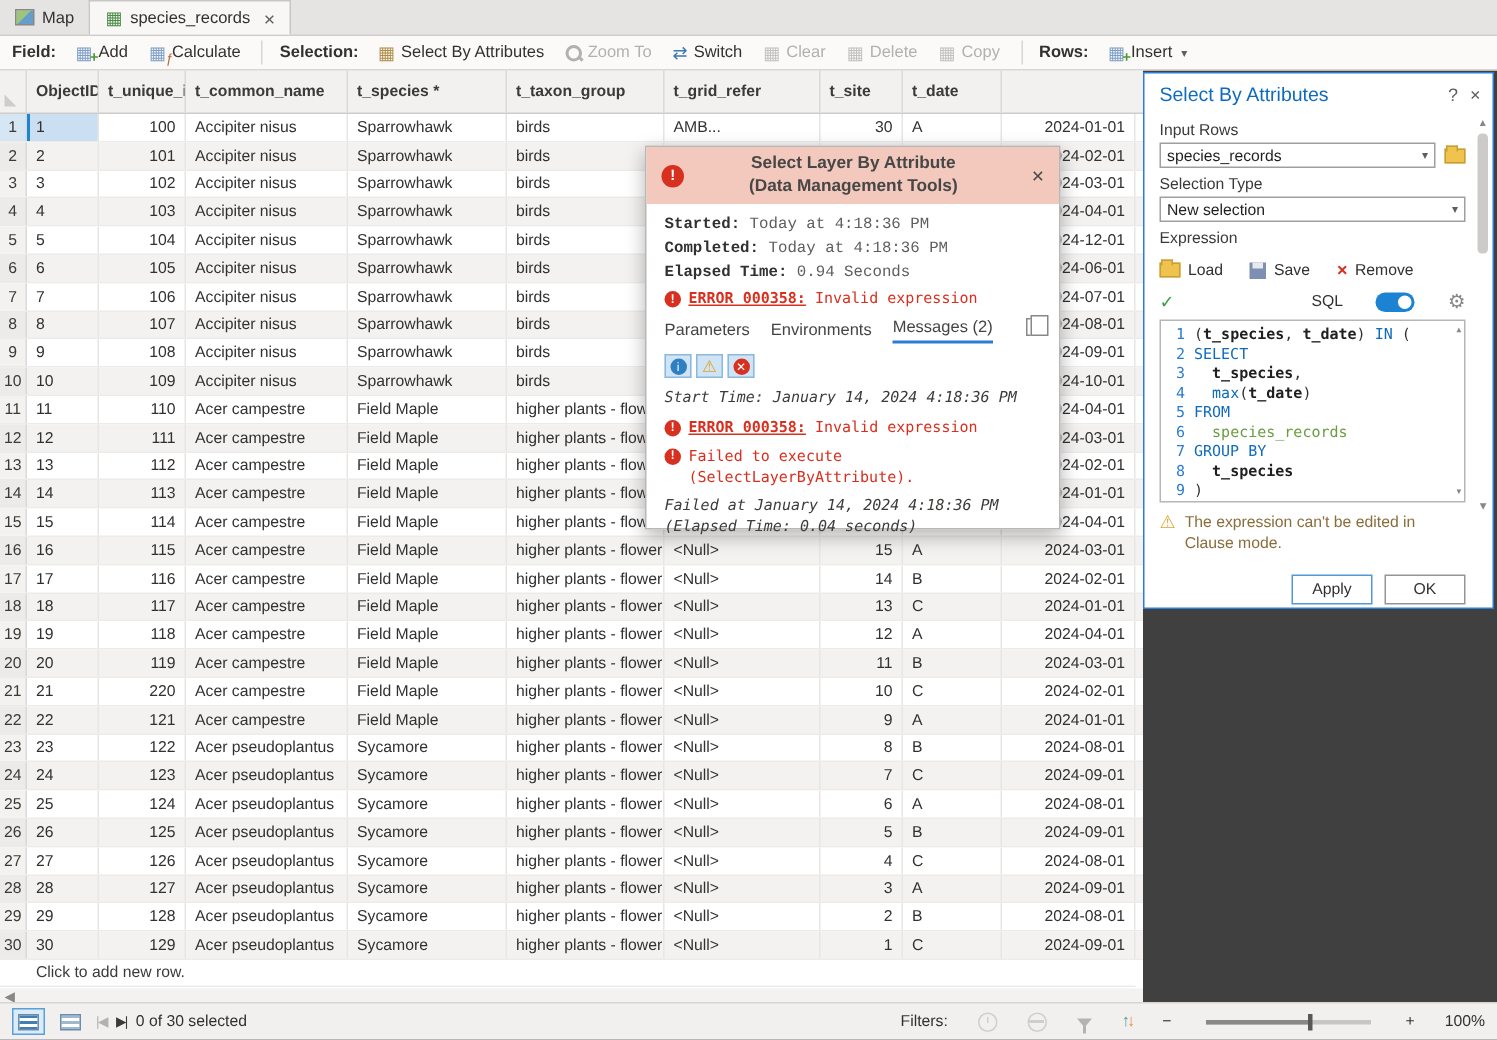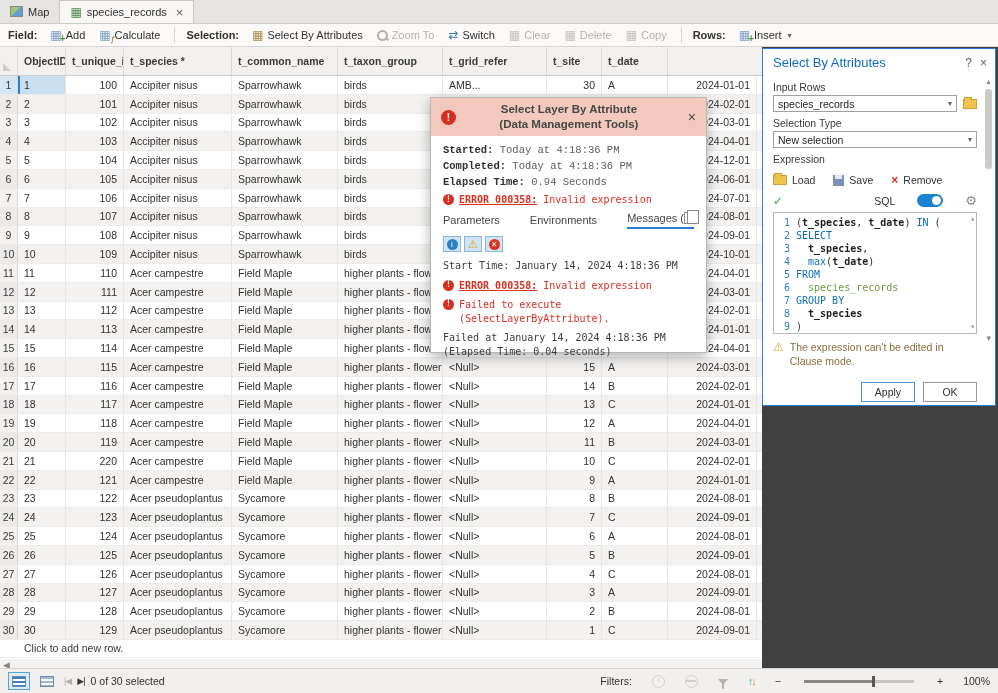--- a/index.html
+++ b/index.html
@@ -139,34 +139,34 @@
               font-size:10px;display:flex;align-items:center;justify-content:center;flex:none;}
   .d-title{flex:1;text-align:center;font-weight:bold;color:#474747;font-size:11.5px;line-height:1.3;}
   .d-close{color:#474747;font-size:14px;cursor:pointer;margin-left:6px;}
   .d-body{padding:8px 12px 6px;}
   .meta-line{margin-bottom:4px;font-size:10.5px;color:#605e5c;font-family:Liberation Mono, monospace;}
   .meta-line b{color:#323130;}
   .errline{display:flex;align-items:center;gap:5px;font-family:"DejaVu Sans Mono",monospace;
            font-size:10px;color:#d83020;margin:6px 0 7px;}
   .err-circle.small{width:11px;height:11px;font-size:8px;}
   .errlink{font-weight:bold;text-decoration:underline;}
-  .d-tabs{display:flex;gap:30px;align-items:flex-end;position:relative;margin-bottom:7px;}
+  .d-tabs{display:flex;gap:14px;align-items:flex-end;position:relative;margin-bottom:7px;}
   .d-tab{color:#444;padding-bottom:3px;cursor:pointer;}
   .d-tab.active{border-bottom:2px solid #2b7cd3;}
   .copy-ic{position:absolute;right:0;top:0;width:10px;height:12px;border:1px solid #8a8886;background:#fff;cursor:pointer;}
   .copy-ic::after{content:"";position:absolute;left:2px;top:-3px;width:10px;height:12px;border:1px solid #8a8886;background:#fff;}
   .fbtns{display:flex;gap:3px;margin-bottom:7px;}
   .fb{width:18px;height:16px;background:#cfe4f5;border:1px solid #8db8dc;display:flex;align-items:center;justify-content:center;cursor:pointer;}
   .fb-info i{width:11px;height:11px;border-radius:50%;background:#2f7fc3;color:#fff;font-style:normal;
              font-size:8px;display:flex;align-items:center;justify-content:center;}
   .fb-warn{color:#e2a323;font-size:11px;}
   .fb-err i{width:11px;height:11px;border-radius:50%;background:#d83020;color:#fff;font-style:normal;
             font-size:8px;display:flex;align-items:center;justify-content:center;}
   .msg{font-family:"DejaVu Sans Mono",monospace;font-size:10px;margin-bottom:6px;line-height:1.35;}
-  .msg.meta{color:#3e3c3a;}
+  .msg.meta{font-style:italic;color:#3e3c3a;}
   .msg.err{color:#d83020;display:flex;gap:5px;align-items:flex-start;}
   .msg.err .err-circle.small{margin-top:1px;}
 </style>
 </head>
 <body>
 
 <div class="app">
 
   <div class="tabbar">
     <div class="tab">
@@ -224,22 +224,22 @@
       <span class="caret">▾</span>
     </button>
   </div>
 
   <div class="grid-area">
     <div class="thead" id="thead">
         <div class="trow">
           <div class="corner"></div>
           <div class="th">ObjectID *</div>
           <div class="th">t_unique_id *</div>
+          <div class="th">t_common_name</div>
           <div class="th">t_species *</div>
-          <div class="th">t_common_name</div>
           <div class="th">t_taxon_group</div>
           <div class="th">t_grid_refer</div>
           <div class="th">t_site</div>
           <div class="th">t_date</div>
         </div>
       </div>
     <div class="tbody" id="tbody">
         <div class="trow">
           <div class="td rn selrn">1</div>
           <div class="td selcell">1</div>

